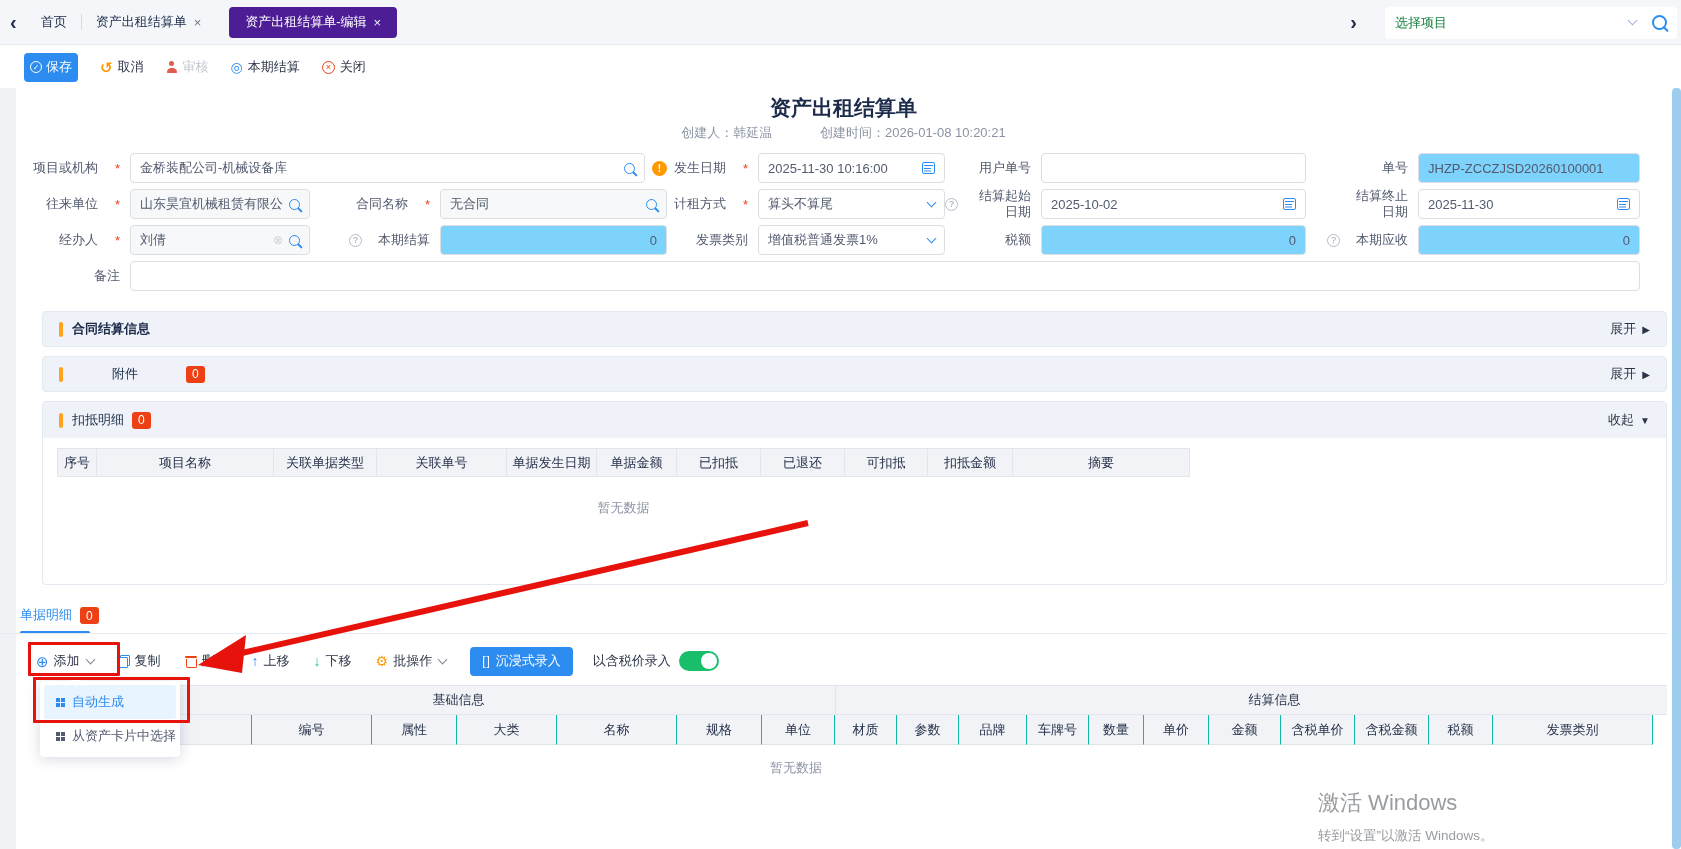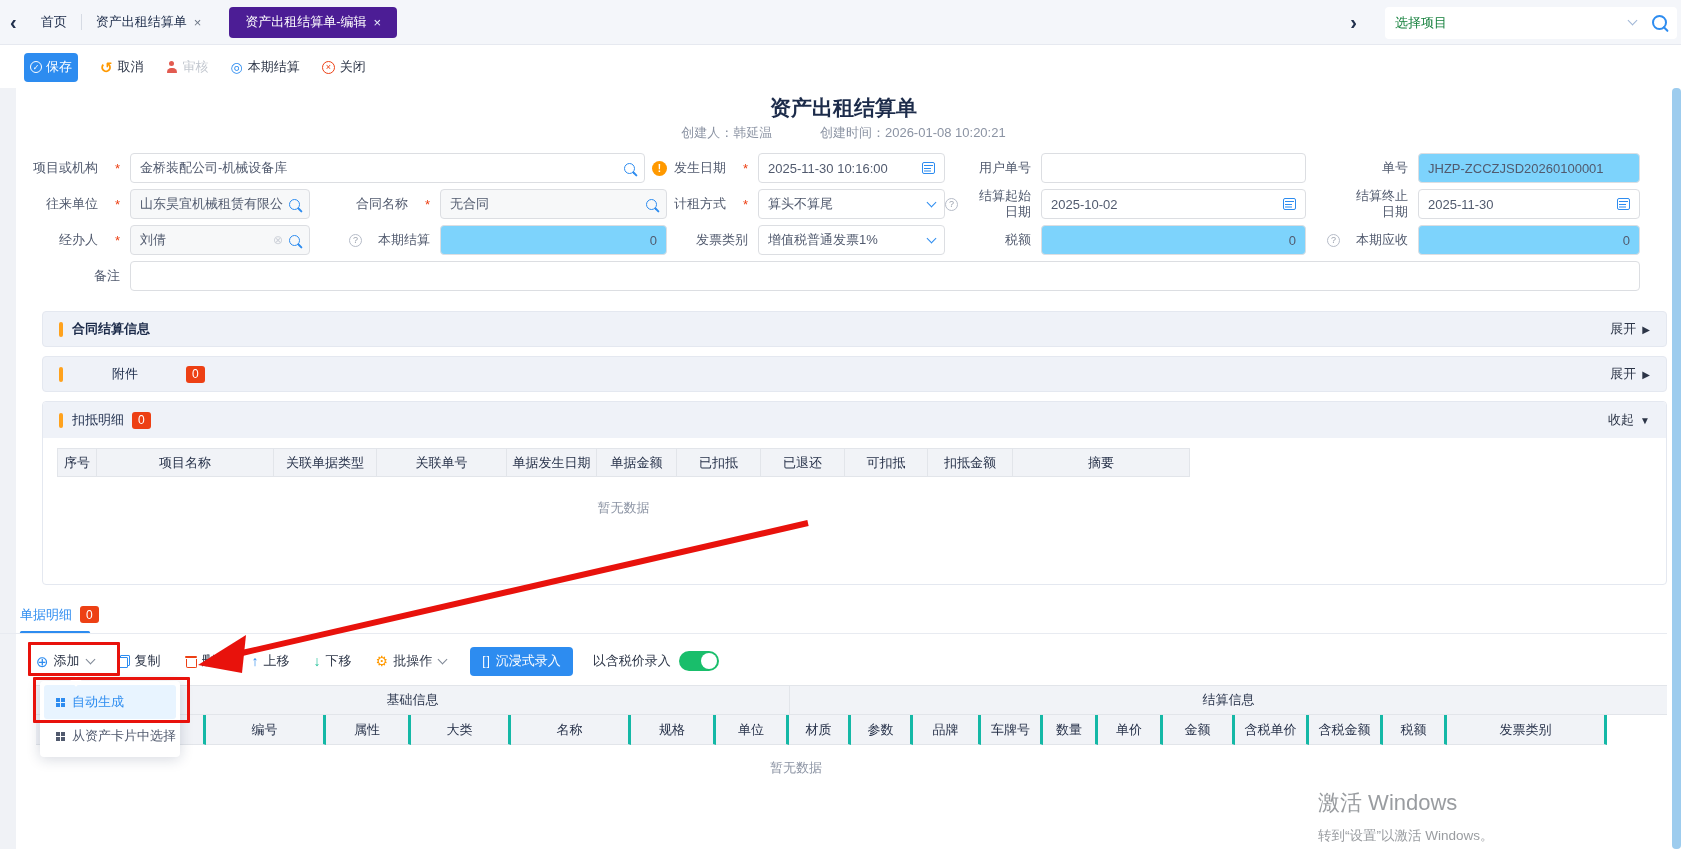--- a/index.html
+++ b/index.html
@@ -93,21 +93,21 @@
   .dcard-head { height:36px; background:#eff2f8; display:flex; align-items:center; padding:0 16px;
     border-radius:4px 4px 0 0; }
   .dtable { margin:10px 0 0 14px; }
   .dt-cols { display:flex; }
   .dt-cols .c { height:29px; background:#f1f3f7; border-top:1px solid #e2e5ea; border-bottom:1px solid #e2e5ea;
     border-right:1px solid #e2e5ea; display:flex; align-items:center; justify-content:center; color:#27324a; }
   .dt-cols .c:first-child { border-left:1px solid #e2e5ea; }
   .dt-empty { width:1133px; text-align:center; padding-top:22px; color:#8b93a3; }
 
   
-  .det-tab { position:absolute; left:20px; top:606px; display:flex; align-items:flex-start; color:#2d8cf0; cursor:pointer; }
+  .det-tab { position:absolute; left:20px; top:606px; display:flex; align-items:flex-end; color:#2d8cf0; cursor:pointer; }
   .det-underline { position:absolute; left:20px; top:631px; width:70px; height:3px; background:#2d8cf0; border-radius:2px; }
   .det-sep { position:absolute; left:0px; top:633px; width:1667px; height:1px; background:#e8ebf1; }
   .det-toolbar { position:absolute; left:36px; top:645px; height:32px; display:flex; align-items:center; }
   .dbtn { display:flex; align-items:center; gap:5px; color:#2c3547; cursor:pointer; margin-right:24px; }
   .dbtn .ic-plus { color:#2d8cf0; font-size:15px; line-height:1; }
   .caret.gray2 { border-color:#7f8896; margin-left:2px; }
   .ic-copy { position:relative; width:12px; height:13px; }
   .ic-copy::after { content:""; position:absolute; right:0; top:0; width:8px; height:9px;
     border:1.3px solid #2d8cf0; border-radius:1px; }
   .ic-copy::before { content:""; position:absolute; left:0; bottom:0; width:8px; height:9px;
@@ -122,25 +122,25 @@
   .ic-gear { color:#ff9900; font-size:14px; line-height:1; }
   .btn-immersive { height:29px; background:#2d8cf0; color:#fff; border-radius:4px; display:flex; align-items:center;
     gap:5px; padding:0 12px; margin-right:20px; cursor:pointer; }
   .ic-brackets { font-size:12px; letter-spacing:1px; }
   .toggle { width:40px; height:20px; border-radius:10px; background:#19be6b; position:relative; margin-left:8px; cursor:pointer; }
   .toggle::after { content:""; position:absolute; right:2px; top:2px; width:16px; height:16px; border-radius:50%;
     background:#fff; }
 
   
   .btable { position:absolute; left:36px; top:685px; width:1631px; height:164px; overflow:hidden; }
-  .bt-row { display:flex; }
+  .bt-row { display:flex;padding-left:46px; }
   .bt-row .g { height:30px; background:#f1f3f7; border-top:1px solid #e2e5ea; border-bottom:1px solid #e2e5ea;
     display:flex; align-items:center; justify-content:center; color:#27324a; flex:none; }
   .bt-row .g + .g { border-left:1px solid #e2e5ea; }
-  .bt-row .c { height:30px; background:#f1f3f7; border-bottom:1px solid #e2e5ea; border-right:3px solid #14b8a6;
+  .bt-row .c { height:30px; background:#f1f3f7; border-bottom:1px solid #e2e5ea; border-right:1px solid #14b8a6;
     display:flex; align-items:center; justify-content:center; color:#27324a; flex:none; }
   .bt-empty { width:1520px; text-align:center; padding-top:14px; color:#8b93a3; }
 
   
   .menu { position:absolute; left:40px; top:681px; width:140px; background:#fff; border-radius:4px;
     box-shadow:0 2px 14px rgba(20,40,80,.18); padding:4px; z-index:30; }
   .menu::before { content:""; position:absolute; left:32px; top:-4px; width:8px; height:8px; background:#fff;
     transform:rotate(45deg); }
   .mi { height:34px; display:flex; align-items:center; gap:7px; padding:0 12px; border-radius:3px;
     color:#515a6e; cursor:pointer; white-space:nowrap; }

